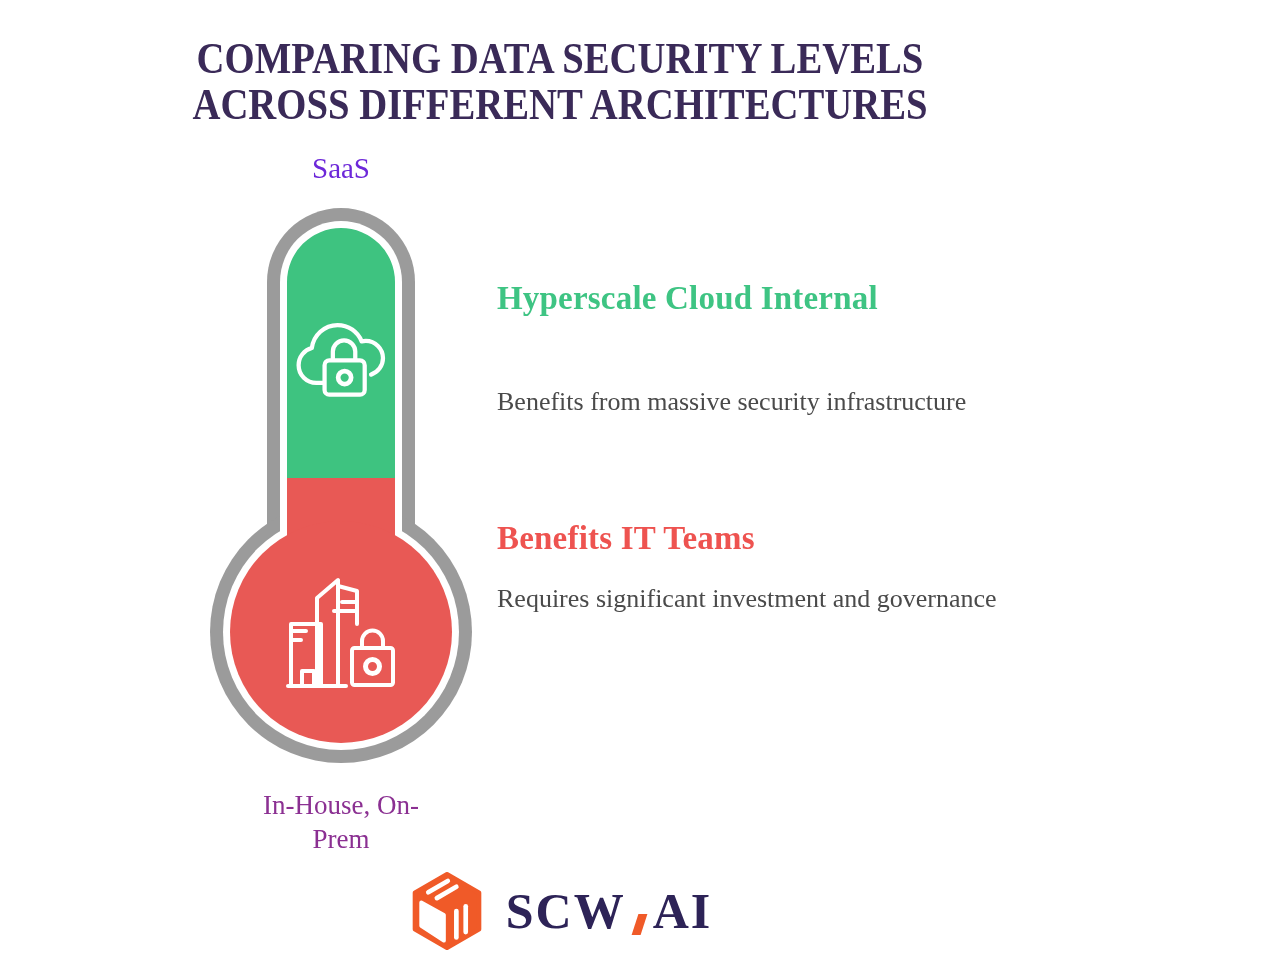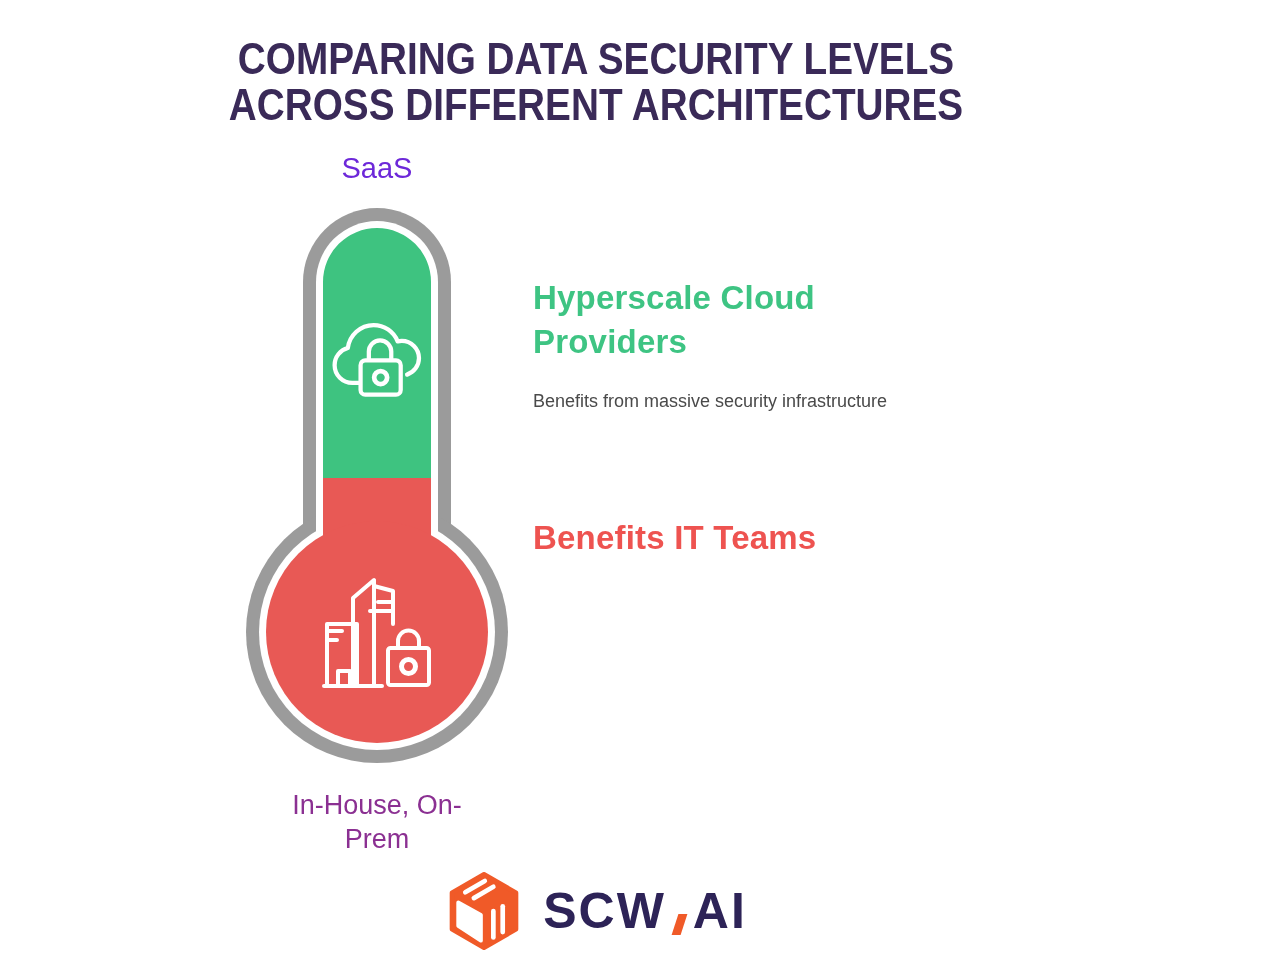--- a/index.html
+++ b/index.html
@@ -1,18 +1,18 @@
 <!DOCTYPE html>
 <html><head>
 <meta charset="utf-8">
 <style>
   html,body{margin:0;padding:0;background:#ffffff;}
   .canvas{
     position:relative;width:1120px;height:960px;background:#ffffff;
-    font-family:Liberation Sans, sans-serif;overflow:hidden;margin-left:36px;
+    font-family:Liberation Serif, serif;overflow:hidden;
   }
   
   .title{
     position:absolute;top:36px;left:0;right:0;text-align:center;
     color:#3a2a58;font-weight:bold;font-size:44px;line-height:46px;
     letter-spacing:0px;transform:scaleX(0.88);transform-origin:50% 0;
   }
   
   .saas-label{
     position:absolute;top:150px;left:241px;width:200px;text-align:center;
@@ -25,21 +25,21 @@
     position:absolute;top:788px;left:211px;width:260px;text-align:center;
     color:#8b3092;font-size:27px;line-height:34px;
   }
   
   .sec-heading{
     position:absolute;left:497px;width:420px;
     font-weight:bold;font-size:33px;line-height:44px;letter-spacing:0.2px;
   }
   .sec-desc{
     position:absolute;left:497px;width:520px;
-    color:#4a4a4a;font-size:18px;line-height:35px;
+    color:#4a4a4a;font-size:26px;line-height:35px;
   }
   .h1{top:276px;color:#3ec483;}
   .d1{top:384px;}
   .h2{top:516px;color:#ee5350;}
   .d2{top:581px;}
   
   .logo-row{
     position:absolute;left:0;right:0;top:868px;height:86px;
     display:flex;justify-content:center;align-items:center;gap:20px;
   }
@@ -103,23 +103,24 @@
       <rect x="64" y="73" width="41" height="37" rx="2.5" fill="#e85955"></rect>
       <circle cx="84.5" cy="91.5" r="7" stroke-width="5"></circle>
     </g>
   </svg>
 
   <div class="onprem-label">
     <div>In-House, On-</div>
     <div>Prem</div>
   </div>
 
-  <div class="sec-heading h1">Hyperscale Cloud Providers</div>
+  <div class="sec-heading h1">Hyperscale Cloud Internal</div>
   <div class="sec-desc d1">Benefits from massive security infrastructure</div>
   <div class="sec-heading h2">Benefits IT Teams</div>
+  <div class="sec-desc d2">Requires significant investment and governance</div>
 
   <div class="logo-row">
     <svg width="78" height="78" viewBox="0 0 100 100">
       <polygon points="50,3 91,26.5 91,73.5 50,97 9,73.5 9,26.5" stroke="#f05a28" stroke-width="6" stroke-linejoin="round" fill="#f05a28"></polygon>
       <path d="M17,39 L46,55 V88 L17,69 Z" fill="#ffffff" stroke="#ffffff" stroke-width="5" stroke-linejoin="round"></path>
       <g stroke="#ffffff" stroke-width="6" stroke-linecap="round">
         <path d="M26,26 L51,11.5"></path>
         <path d="M37,33.5 L62,19"></path>
         <path d="M62,50 V84"></path>
         <path d="M74,44 V77"></path>

